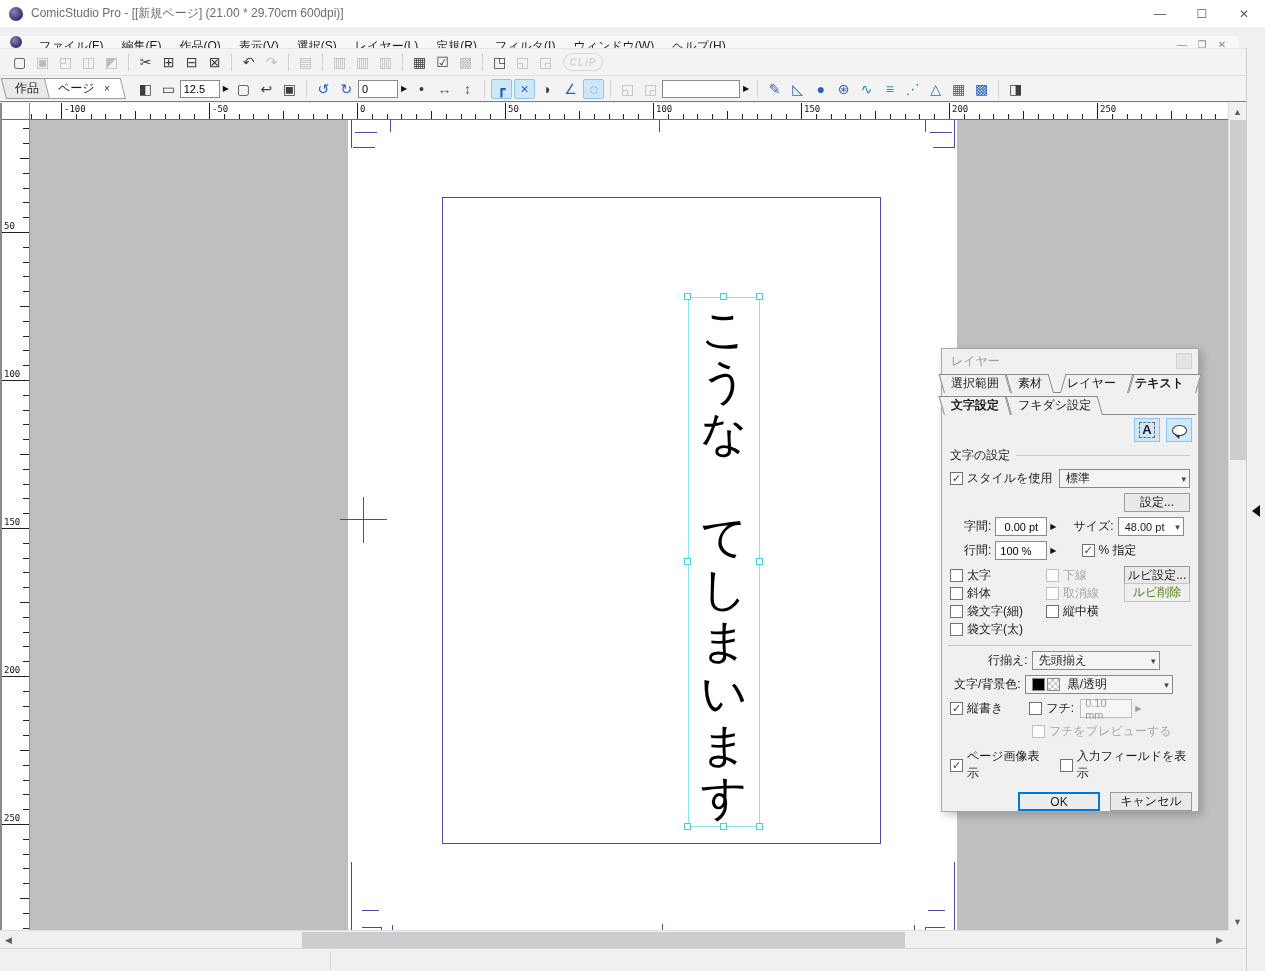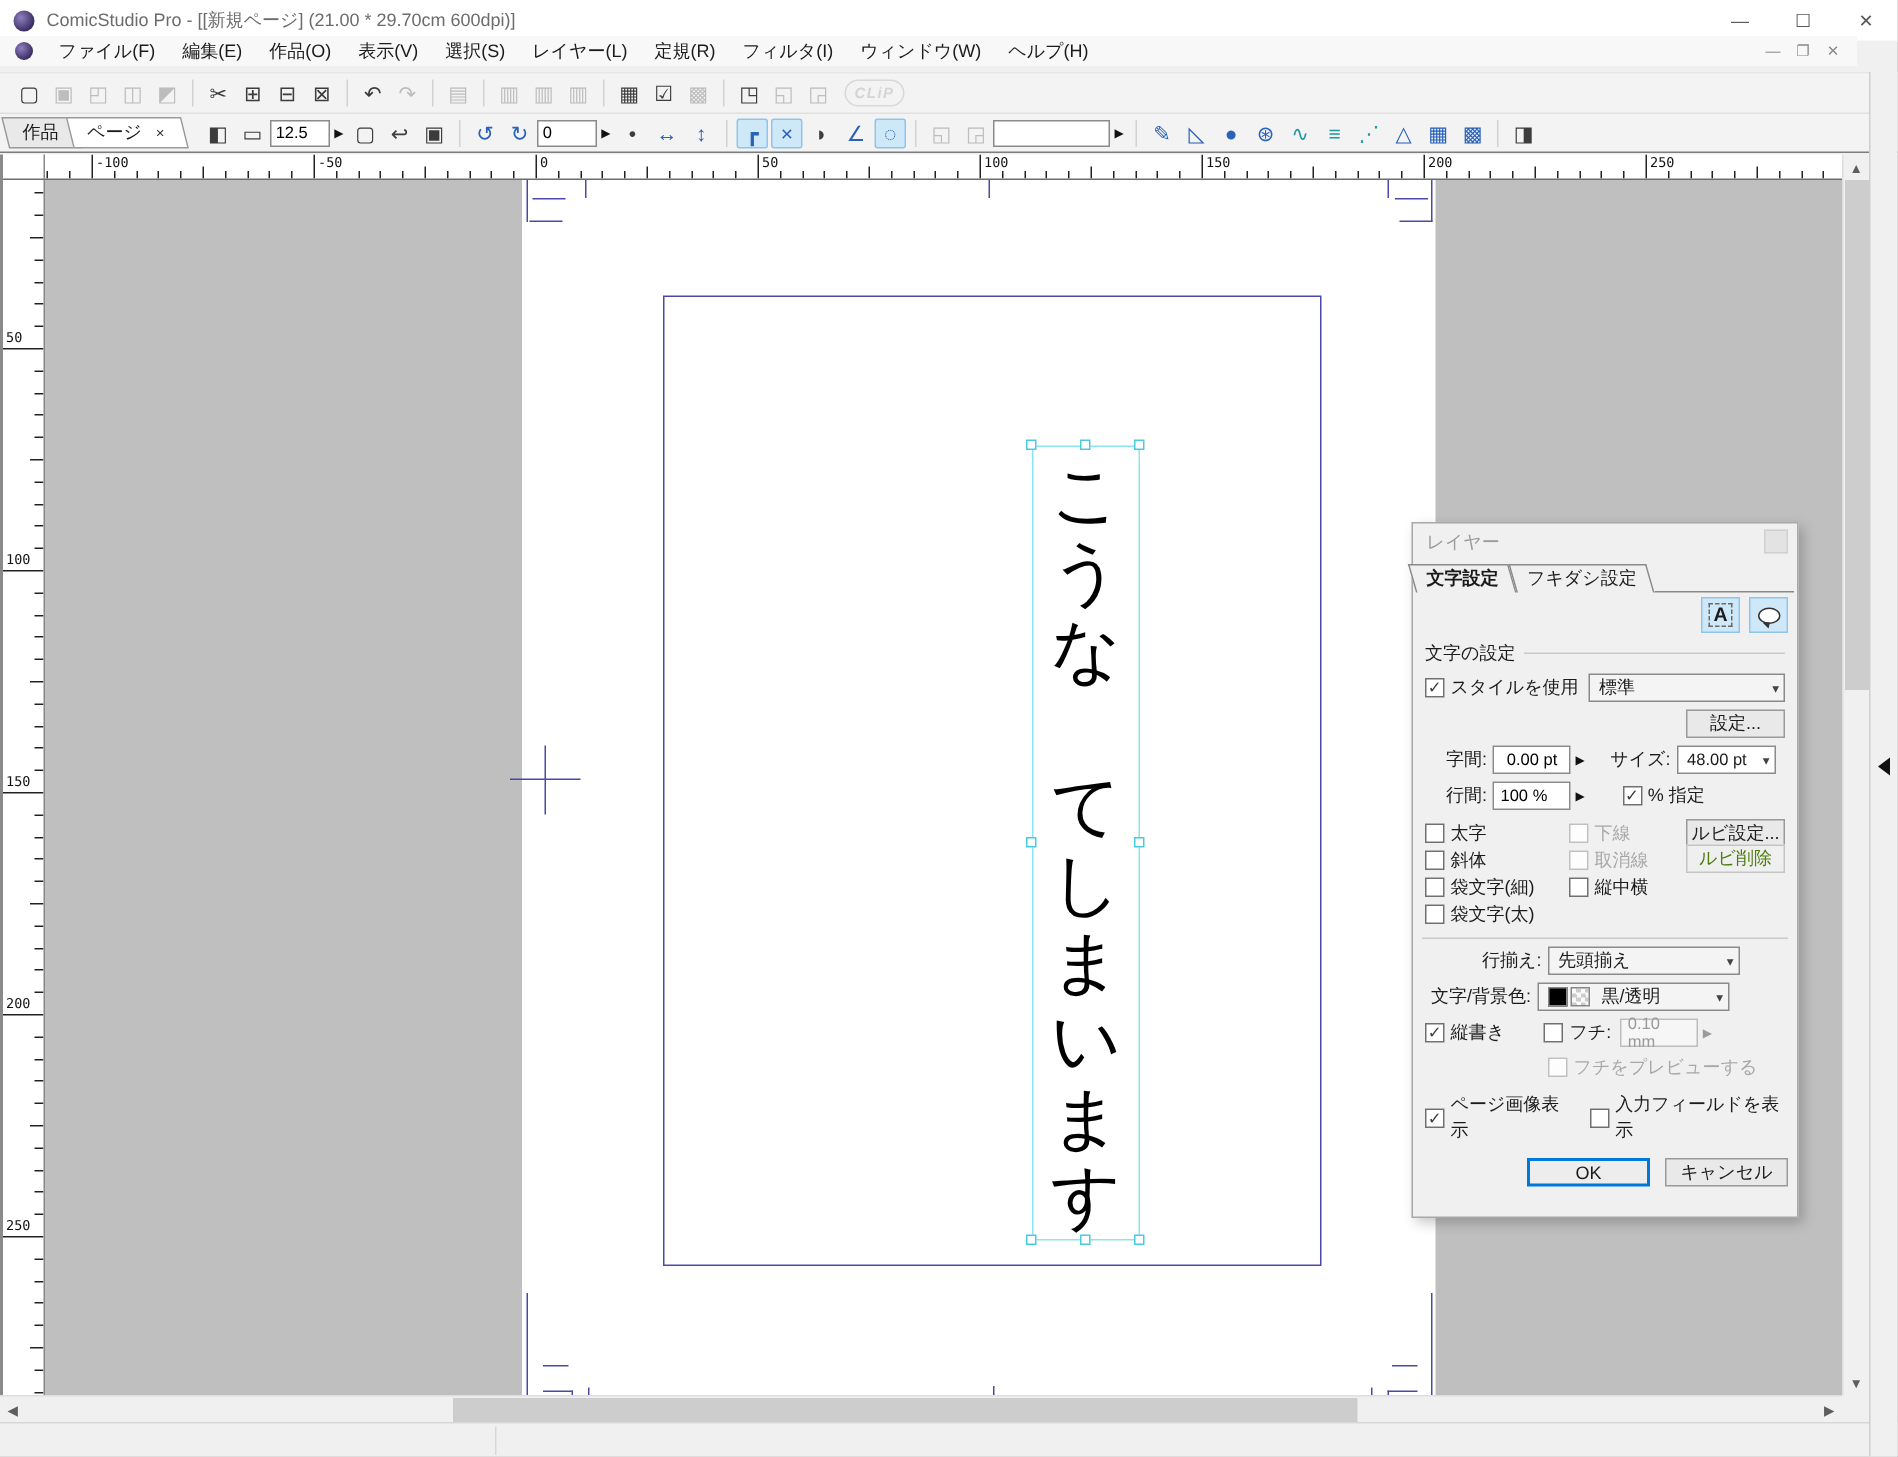--- a/index.html
+++ b/index.html
@@ -13,21 +13,21 @@
   .titlebar{left:0;top:0;width:1265px;height:28px;background:#ffffff;display:flex;align-items:center;
             border-bottom:1px solid #f0f0f0}
   .appicon{width:14px;height:14px;border-radius:50%;margin:0 8px 0 9px;
            background:radial-gradient(circle at 35% 35%,#8f7fc0,#3a2f63 70%);flex:none}
   .title-text{color:#6c6c6c;font-size:12px;white-space:nowrap}
   .winbtns{margin-left:auto;display:flex}
   .winbtn{width:42px;height:26px;display:flex;align-items:center;justify-content:center;
           color:#5a5a5a;font-size:12px}
 
   
-  .menubar{left:0;top:24px;width:1238px;height:20px;background:#f8f8f8;display:flex;align-items:center}
+  .menubar{left:0;top:36px;width:1238px;height:20px;background:#f8f8f8;display:flex;}
   .menubar .appicon{width:12px;height:12px;margin:0 8px 0 10px}
   .menu-item{padding:0 9px;line-height:20px;white-space:nowrap;color:#1b1b1b}
   .mdibtns{margin-left:auto;display:flex;padding-right:6px}
   .mdibtn{width:20px;height:16px;display:flex;align-items:center;justify-content:center;
           color:#8a8a8a;font-size:10px}
 
   
   .tb1{left:0;top:48px;width:1265px;height:28px;background:#f3f3f3;border-top:1px solid #e6e6e6;
        border-bottom:1px solid #e0e0e0;display:flex;align-items:center;padding-left:8px}
   .tb2{left:0;top:76px;width:1265px;height:26px;background:#f3f3f3;display:flex;align-items:center;
@@ -487,20 +487,27 @@
 </div>
 <div class="abs rightdock">
   <span class="dockarrow"></span>
 </div>
 
 <div class="abs panel">
   <div class="p-title">
     <span>レイヤー</span>
     <span class="p-close"></span>
   </div>
+  <div class="p-tabs">
+    <span class="p-tab"><span class="bg"></span><span class="lbl">選択範囲</span></span>
+    <span class="p-tab"><span class="bg"></span><span class="lbl">素材</span></span>
+    <span class="p-tabspace"></span>
+    <span class="p-tab rgt"><span class="bg"></span><span class="lbl">レイヤー</span></span>
+    <span class="p-tab rgt on"><span class="bg"></span><span class="lbl">テキスト</span></span>
+  </div>
   <div class="p-subtabs">
     <span class="p-tab on"><span class="bg"></span><span class="lbl">文字設定</span></span>
     <span class="p-tab"><span class="bg"></span><span class="lbl">フキダシ設定</span></span>
     <span class="p-tabspace"></span>
   </div>
   <div class="p-toolrow">
     <span class="ibtn">
         <span class="ia">A</span>
       </span>
     <span class="ibtn">
@@ -585,21 +592,21 @@
 
   <div class="prow">
     <span class="lab" style="margin-left:38px">行揃え:</span>
     <span class="dd" style="width:128px;margin-left:4px">
       <span>先頭揃え</span>
         <span class="ar">▾</span>
     </span>
   </div>
   <div class="prow">
     <span class="lab" style="margin-left:4px">文字/背景色:</span>
-    <span class="dd" style="width:128px;margin-left:4px">
+    <span class="dd" style="width:148px;margin-left:4px">
       <span class="sw black"></span>
       <span class="sw checker"></span>
       <span style="margin-left:8px">黒/透明</span>
       <span class="ar">▾</span>
     </span>
   </div>
   <div class="prow">
     <span class="cb">✓</span>
     <span class="lab">縦書き</span>
     <span class="cb" style="margin-left:26px"></span>

